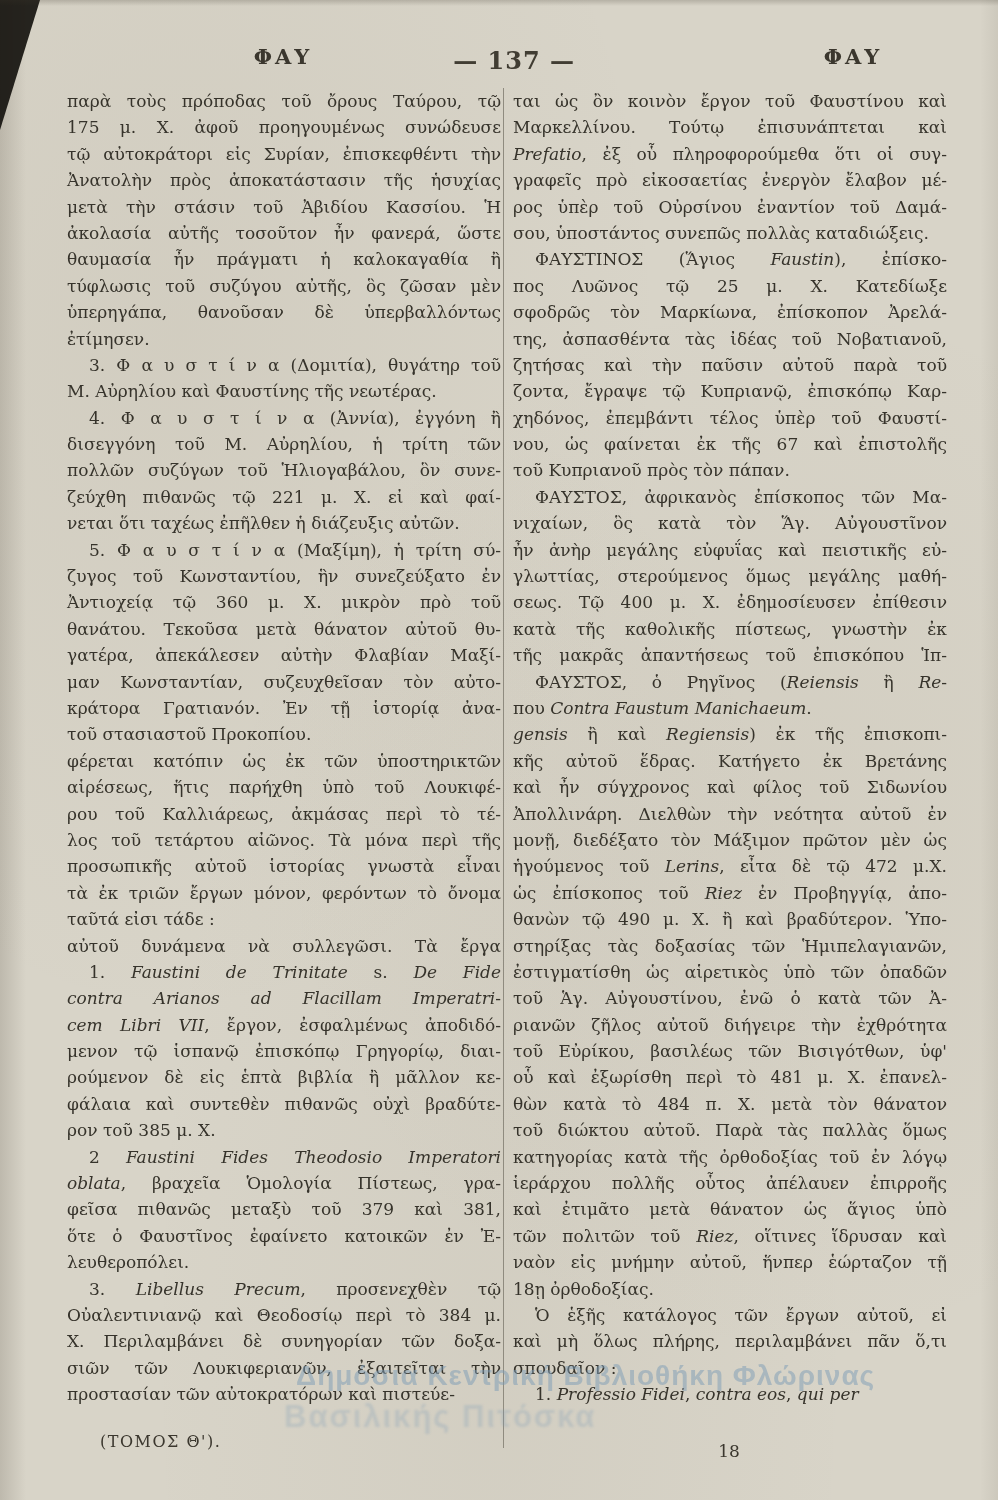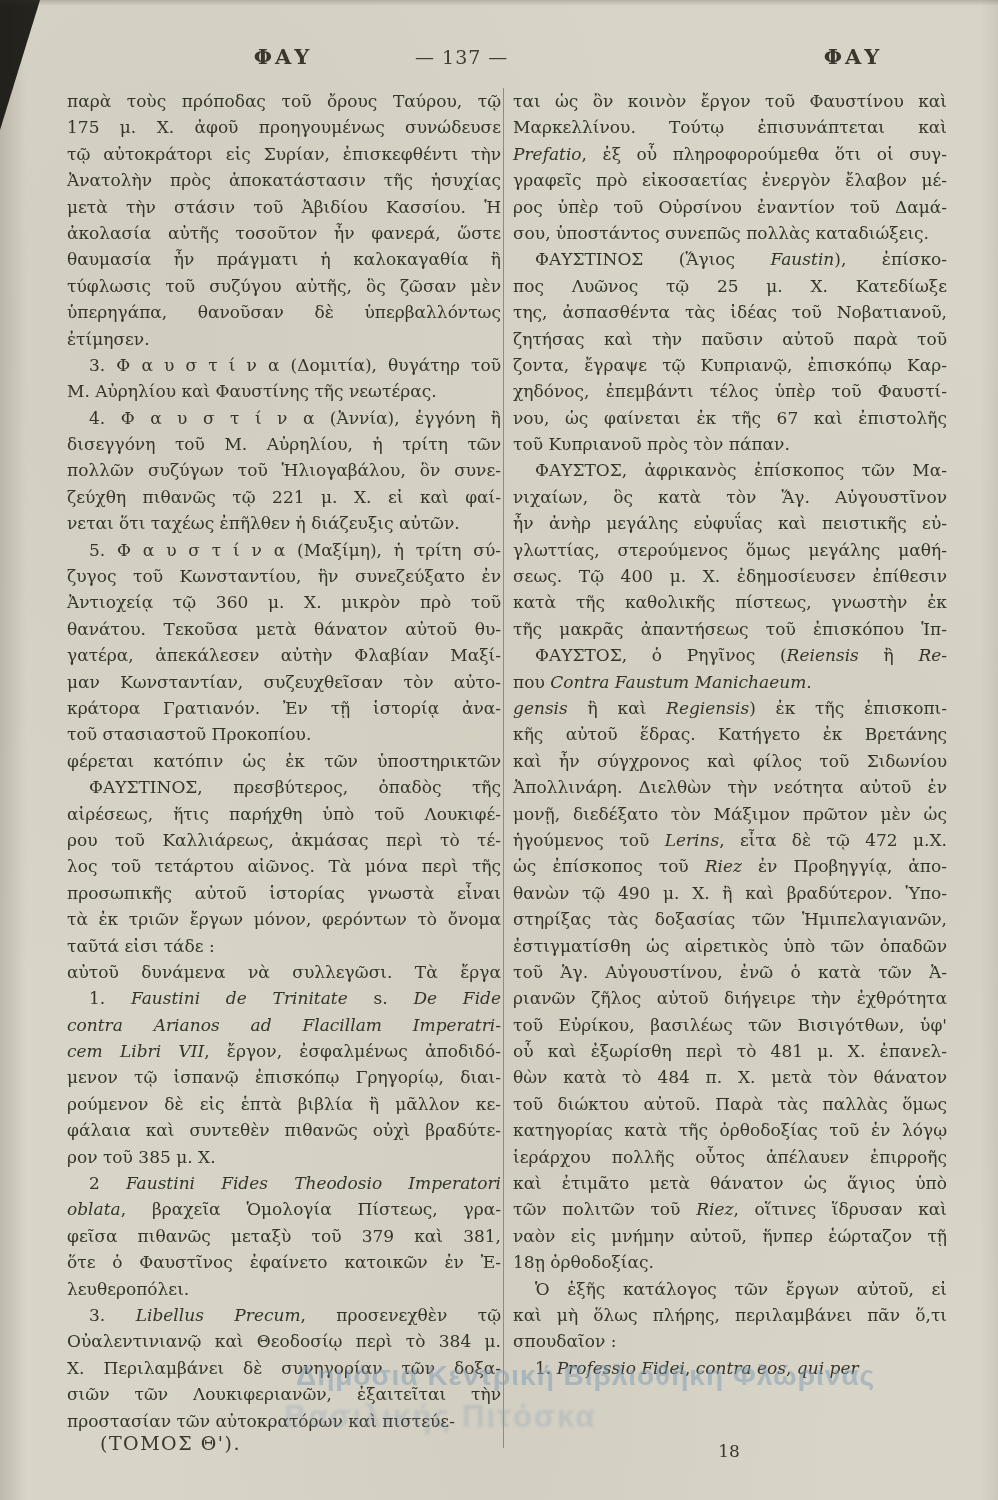--- a/index.html
+++ b/index.html
@@ -31,41 +31,41 @@
   .header-row{position:absolute;top:44px;left:0;width:100%;height:30px;}
   .runner{
     position:absolute;top:0;
     font-weight:bold;font-size:21px;letter-spacing:3px;color:#3b372e;
     text-align:center;
   }
   .runner.left{left:228px;width:110px;}
   .runner.right{left:798px;width:110px;}
   .pageno{
     position:absolute;top:2px;left:415px;width:160px;
-    font-size:19px;color:#413d33;text-align:left;letter-spacing:1px;
+    font-size:24px;color:#413d33;text-align:right;letter-spacing:1px;font-weight:bold;
   }
   .divider{
     position:absolute;left:503px;top:88px;height:1360px;width:1px;
     background:#8f8b7f;
   }
   .col{position:absolute;top:88px;width:434px;}
   .col-left{left:67px;}
   .col-right{left:513px;}
   .tline{
     font-size:17px;line-height:26.4px;height:26.4px;
     text-align:justify;text-align-last:justify;text-justify:inter-word;
     white-space:nowrap;
     color:#36332b;
   }
   .tline.end{text-align-last:left;}
   .tline.ind{text-indent:22px;}
   .tline i{font-style:italic;}
   .footer-volume{
     position:absolute;left:100px;top:1432px;
-    font-size:19px;letter-spacing:1.5px;color:#3b372e;
+    font-size:16px;letter-spacing:1.5px;color:#3b372e;
   }
   .footer-signature{
     position:absolute;left:697px;top:1441px;width:64px;text-align:center;
     font-size:17px;color:#3b372e;
   }
   .watermark{
     position:absolute;
     font-family:"Liberation Sans","DejaVu Sans",sans-serif;
     font-weight:bold;
     filter:blur(0.7px);
@@ -118,21 +118,20 @@
       <div class="tline end">νεται ὅτι ταχέως ἐπῆλθεν ἡ διάζευξις αὐτῶν.</div>
       <div class="tline ind">5. Φ α υ σ τ ί ν α (Μαξίμη), ἡ τρίτη σύ-</div>
       <div class="tline">ζυγος τοῦ Κωνσταντίου, ἣν συνεζεύξατο ἐν</div>
       <div class="tline">Ἀντιοχείᾳ τῷ 360 μ. Χ. μικρὸν πρὸ τοῦ</div>
       <div class="tline">θανάτου. Τεκοῦσα μετὰ θάνατον αὐτοῦ θυ-</div>
       <div class="tline">γατέρα, ἀπεκάλεσεν αὐτὴν Φλαβίαν Μαξί-</div>
       <div class="tline">μαν Κωνσταντίαν, συζευχθεῖσαν τὸν αὐτο-</div>
       <div class="tline">κράτορα Γρατιανόν. Ἐν τῇ ἱστορίᾳ ἀνα-</div>
       <div class="tline end">τοῦ στασιαστοῦ Προκοπίου.</div>
       <div class="tline">φέρεται κατόπιν ὡς ἐκ τῶν ὑποστηρικτῶν</div>
-      <div class="tline ind">ΦΑΥΣΤΙΝΟΣ, πρεσβύτερος, ὀπαδὸς τῆς</div>
       <div class="tline">αἱρέσεως, ἥτις παρήχθη ὑπὸ τοῦ Λουκιφέ-</div>
       <div class="tline">ρου τοῦ Καλλιάρεως, ἀκμάσας περὶ τὸ τέ-</div>
       <div class="tline">λος τοῦ τετάρτου αἰῶνος. Τὰ μόνα περὶ τῆς</div>
       <div class="tline">προσωπικῆς αὐτοῦ ἱστορίας γνωστὰ εἶναι</div>
       <div class="tline">τὰ ἐκ τριῶν ἔργων μόνον, φερόντων τὸ ὄνομα</div>
       <div class="tline end">ταῦτά εἰσι τάδε :</div>
       <div class="tline">αὐτοῦ δυνάμενα νὰ συλλεγῶσι. Τὰ ἔργα</div>
       <div class="tline ind">1. <i>Faustini</i> <i>de</i> <i>Trinitate</i> s. <i>De</i> <i>Fide</i></div>
       <div class="tline"><i>contra</i> <i>Arianos</i> <i>ad</i> <i>Flacillam</i> <i>Imperatri</i>-</div>
       <div class="tline"><i>cem</i> <i>Libri</i> <i>VII</i>, ἔργον, ἐσφαλμένως ἀποδιδό-</div>
@@ -153,20 +152,21 @@
     </div>
   <div class="col col-right">
       <div class="tline">ται ὡς ὂν κοινὸν ἔργον τοῦ Φαυστίνου καὶ</div>
       <div class="tline">Μαρκελλίνου. Τούτῳ ἐπισυνάπτεται καὶ</div>
       <div class="tline"><i>Prefatio</i>, ἐξ οὗ πληροφορούμεθα ὅτι οἱ συγ-</div>
       <div class="tline">γραφεῖς πρὸ εἰκοσαετίας ἐνεργὸν ἔλαβον μέ-</div>
       <div class="tline">ρος ὑπὲρ τοῦ Οὐρσίνου ἐναντίον τοῦ Δαμά-</div>
       <div class="tline end">σου, ὑποστάντος συνεπῶς πολλὰς καταδιώξεις.</div>
       <div class="tline ind">ΦΑΥΣΤΙΝΟΣ (Ἅγιος <i>Faustin</i>), ἐπίσκο-</div>
       <div class="tline">πος Λυῶνος τῷ 25 μ. Χ. Κατεδίωξε</div>
+      <div class="tline">σφοδρῶς τὸν Μαρκίωνα, ἐπίσκοπον Ἀρελά-</div>
       <div class="tline">της, ἀσπασθέντα τὰς ἰδέας τοῦ Νοβατιανοῦ,</div>
       <div class="tline">ζητήσας καὶ τὴν παῦσιν αὐτοῦ παρὰ τοῦ</div>
       <div class="tline">ζοντα, ἔγραψε τῷ Κυπριανῷ, ἐπισκόπῳ Καρ-</div>
       <div class="tline">χηδόνος, ἐπεμβάντι τέλος ὑπὲρ τοῦ Φαυστί-</div>
       <div class="tline">νου, ὡς φαίνεται ἐκ τῆς 67 καὶ ἐπιστολῆς</div>
       <div class="tline end">τοῦ Κυπριανοῦ πρὸς τὸν πάπαν.</div>
       <div class="tline ind">ΦΑΥΣΤΟΣ, ἀφρικανὸς ἐπίσκοπος τῶν Μα-</div>
       <div class="tline">νιχαίων, ὃς κατὰ τὸν Ἅγ. Αὐγουστῖνον</div>
       <div class="tline">ἦν ἀνὴρ μεγάλης εὐφυΐας καὶ πειστικῆς εὐ-</div>
       <div class="tline">γλωττίας, στερούμενος ὅμως μεγάλης μαθή-</div>

